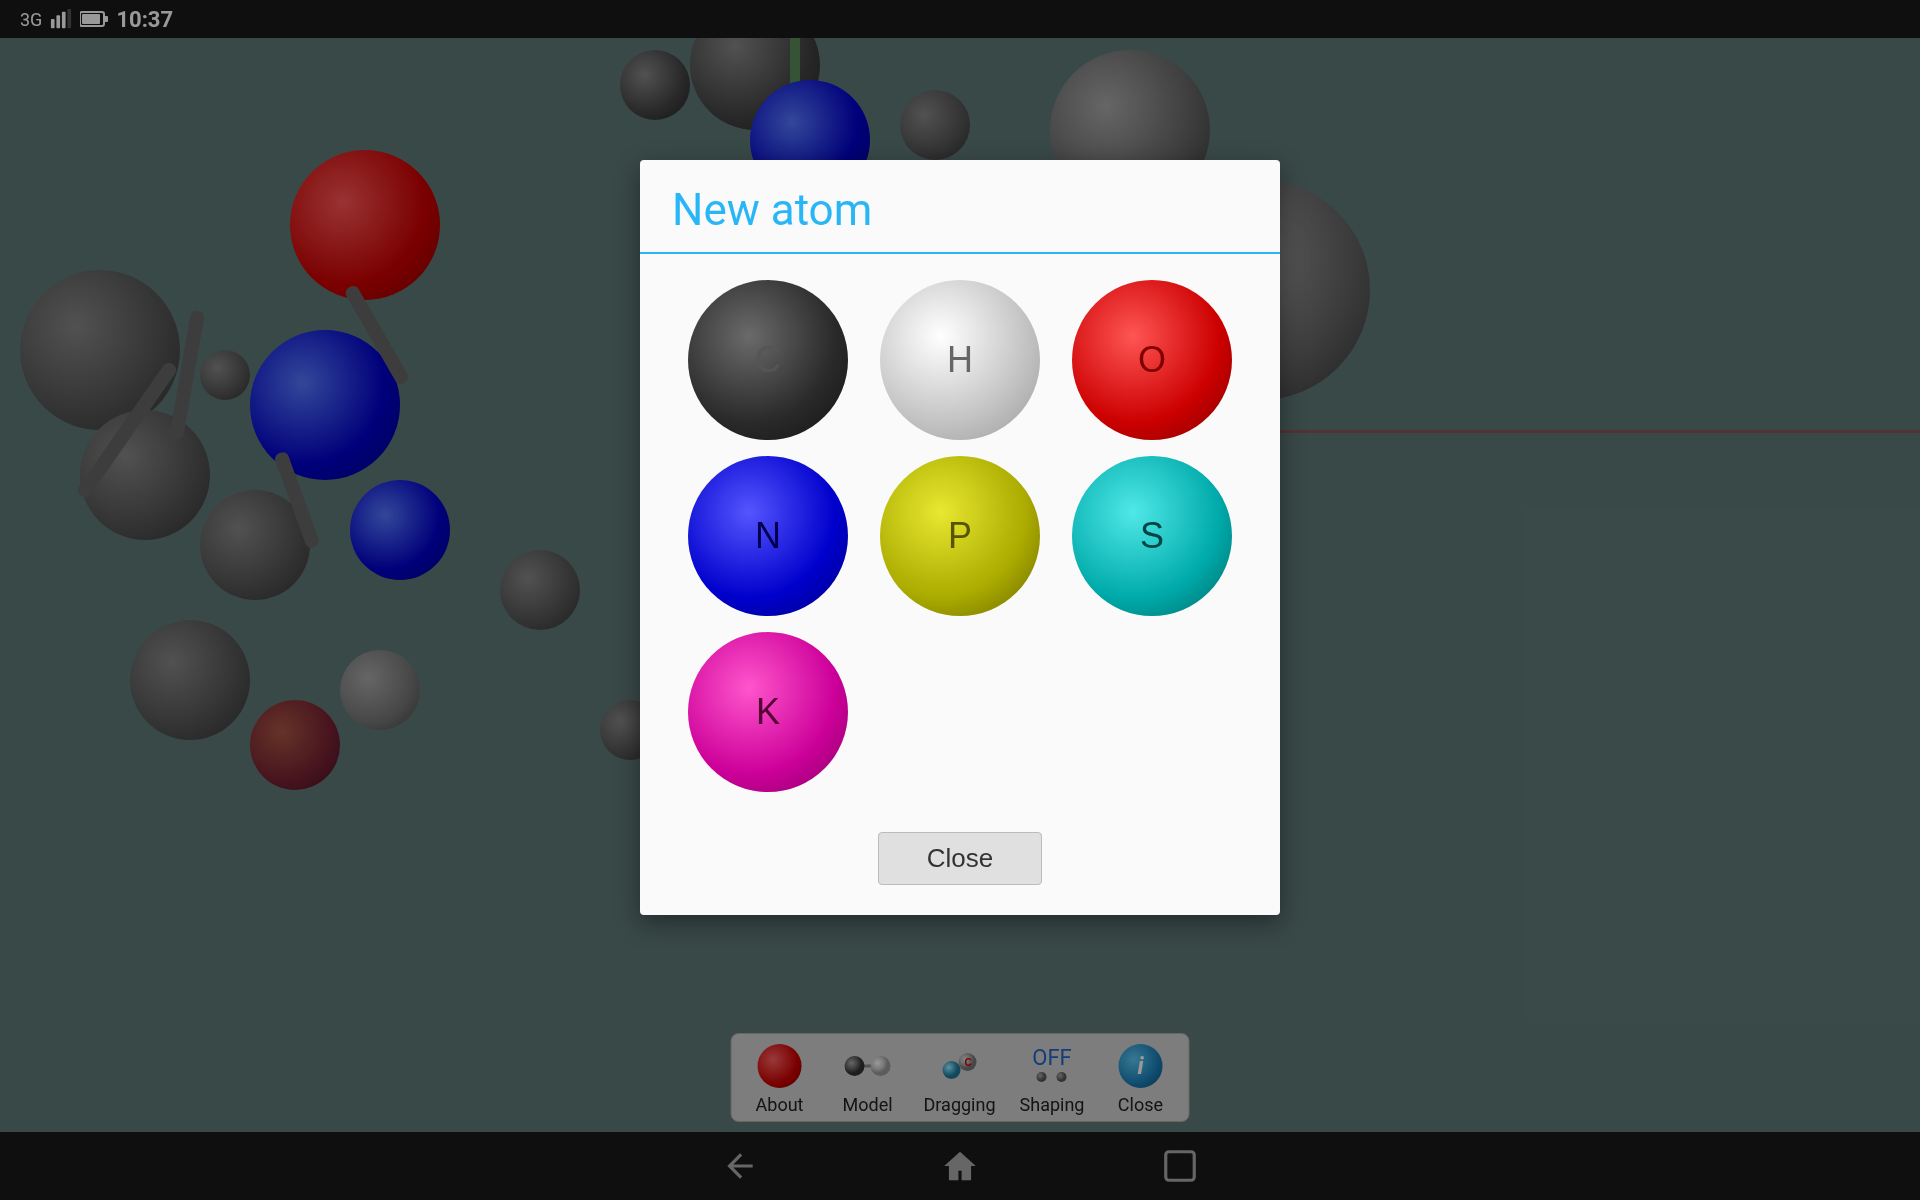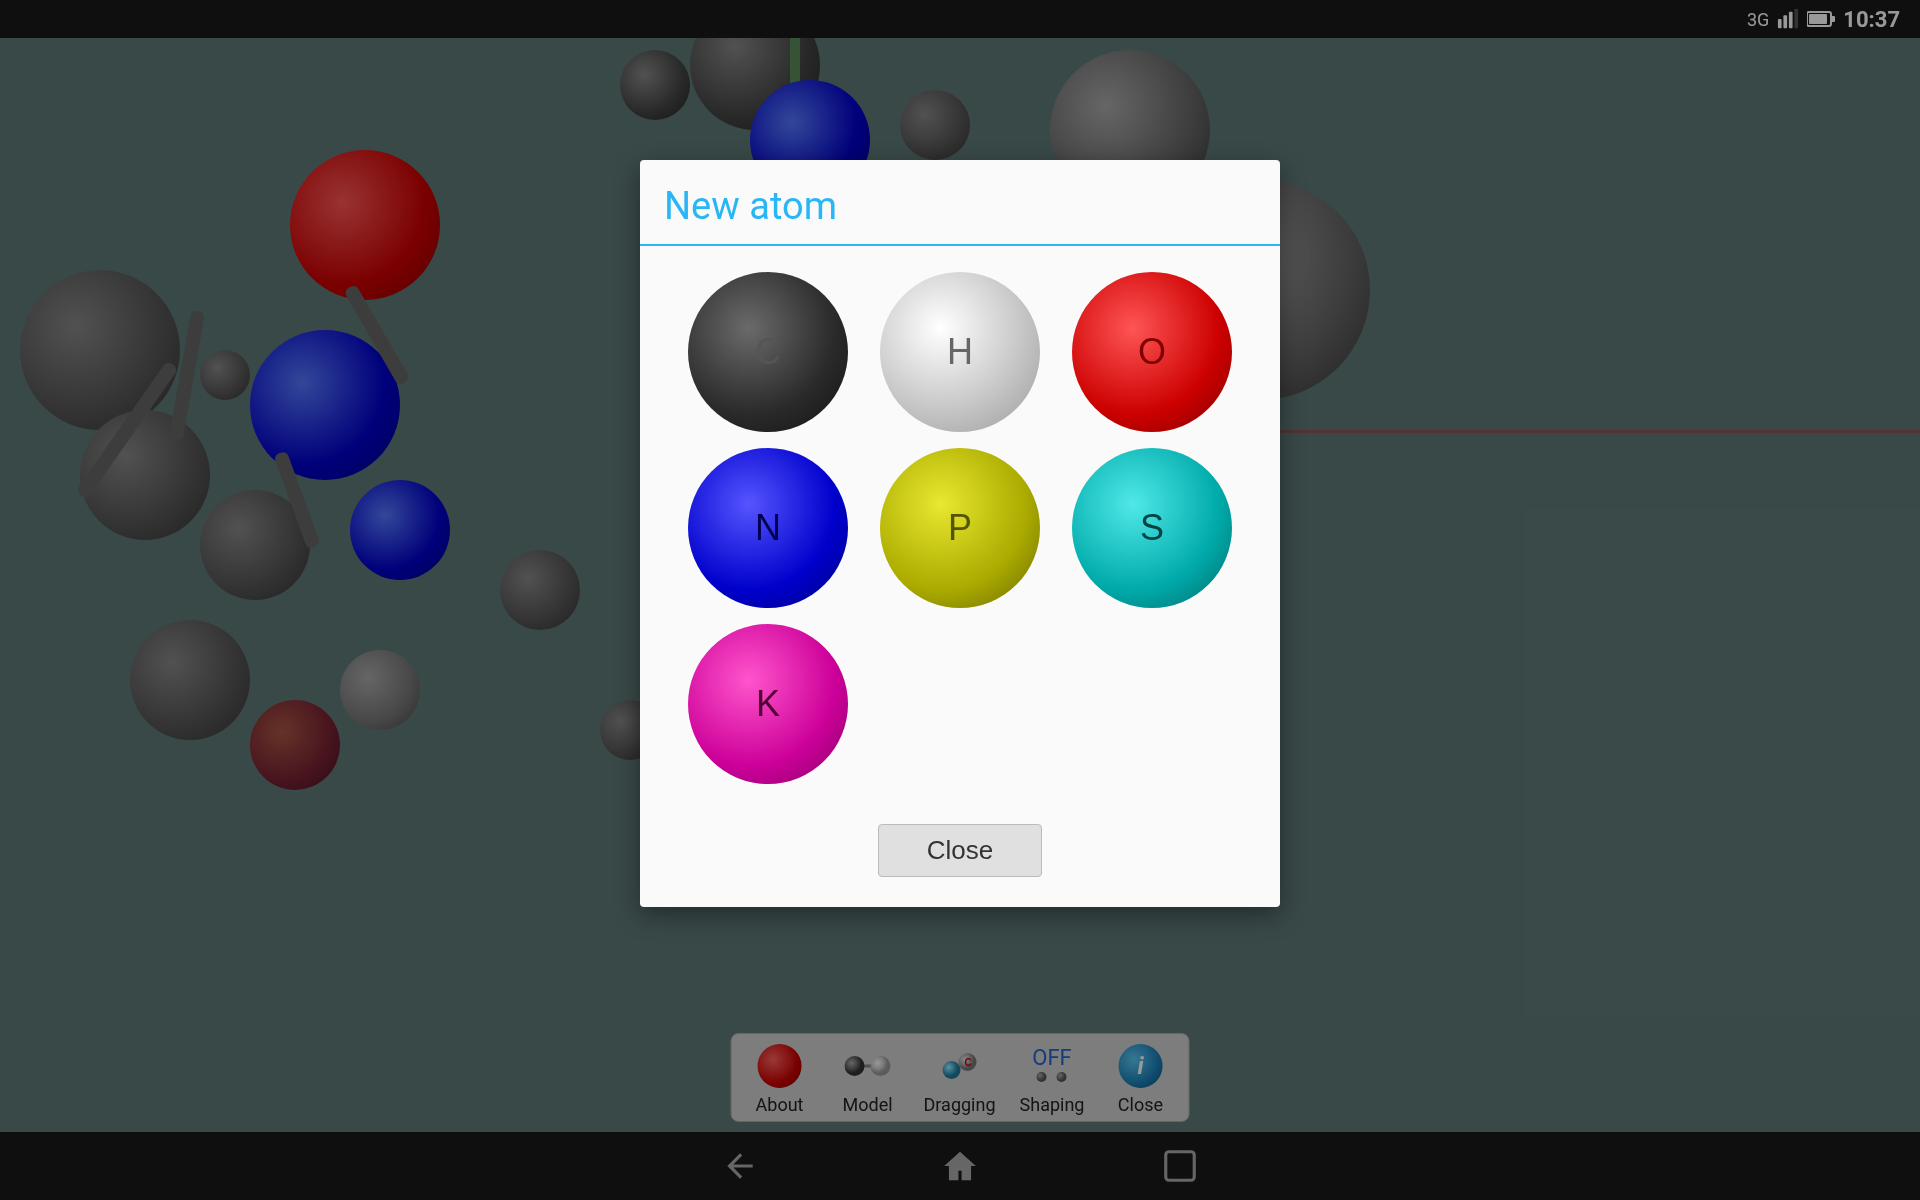--- a/index.html
+++ b/index.html
@@ -24,21 +24,20 @@
     
     .status-bar {
       position: absolute;
       top: 0;
       left: 0;
       right: 0;
       height: 38px;
       background: #1a1a1a;
       display: flex;
       align-items: center;
-      justify-content: flex-end;
       padding: 0 20px;
       gap: 12px;
       z-index: 100;
     }
 
     .status-bar-text {
       color: white;
       font-size: 22px;
       font-weight: bold;
     }
@@ -165,23 +164,23 @@
       width: 640px;
       background: #fafafa;
       border-radius: 4px;
       z-index: 300;
       padding-bottom: 30px;
       box-shadow: 0 8px 24px rgba(0,0,0,0.4);
     }
 
     .dialog-title {
       color: #29b6f6;
-      font-size: 38px;
+      font-size: 44px;
       font-weight: 400;
-      padding: 24px 24px 16px;
+      padding: 24px 32px 16px;
     }
 
     .dialog-divider {
       height: 2px;
       background: #29b6f6;
       margin: 0 0 10px 0;
     }
 
     .atoms-grid {
       display: grid;

